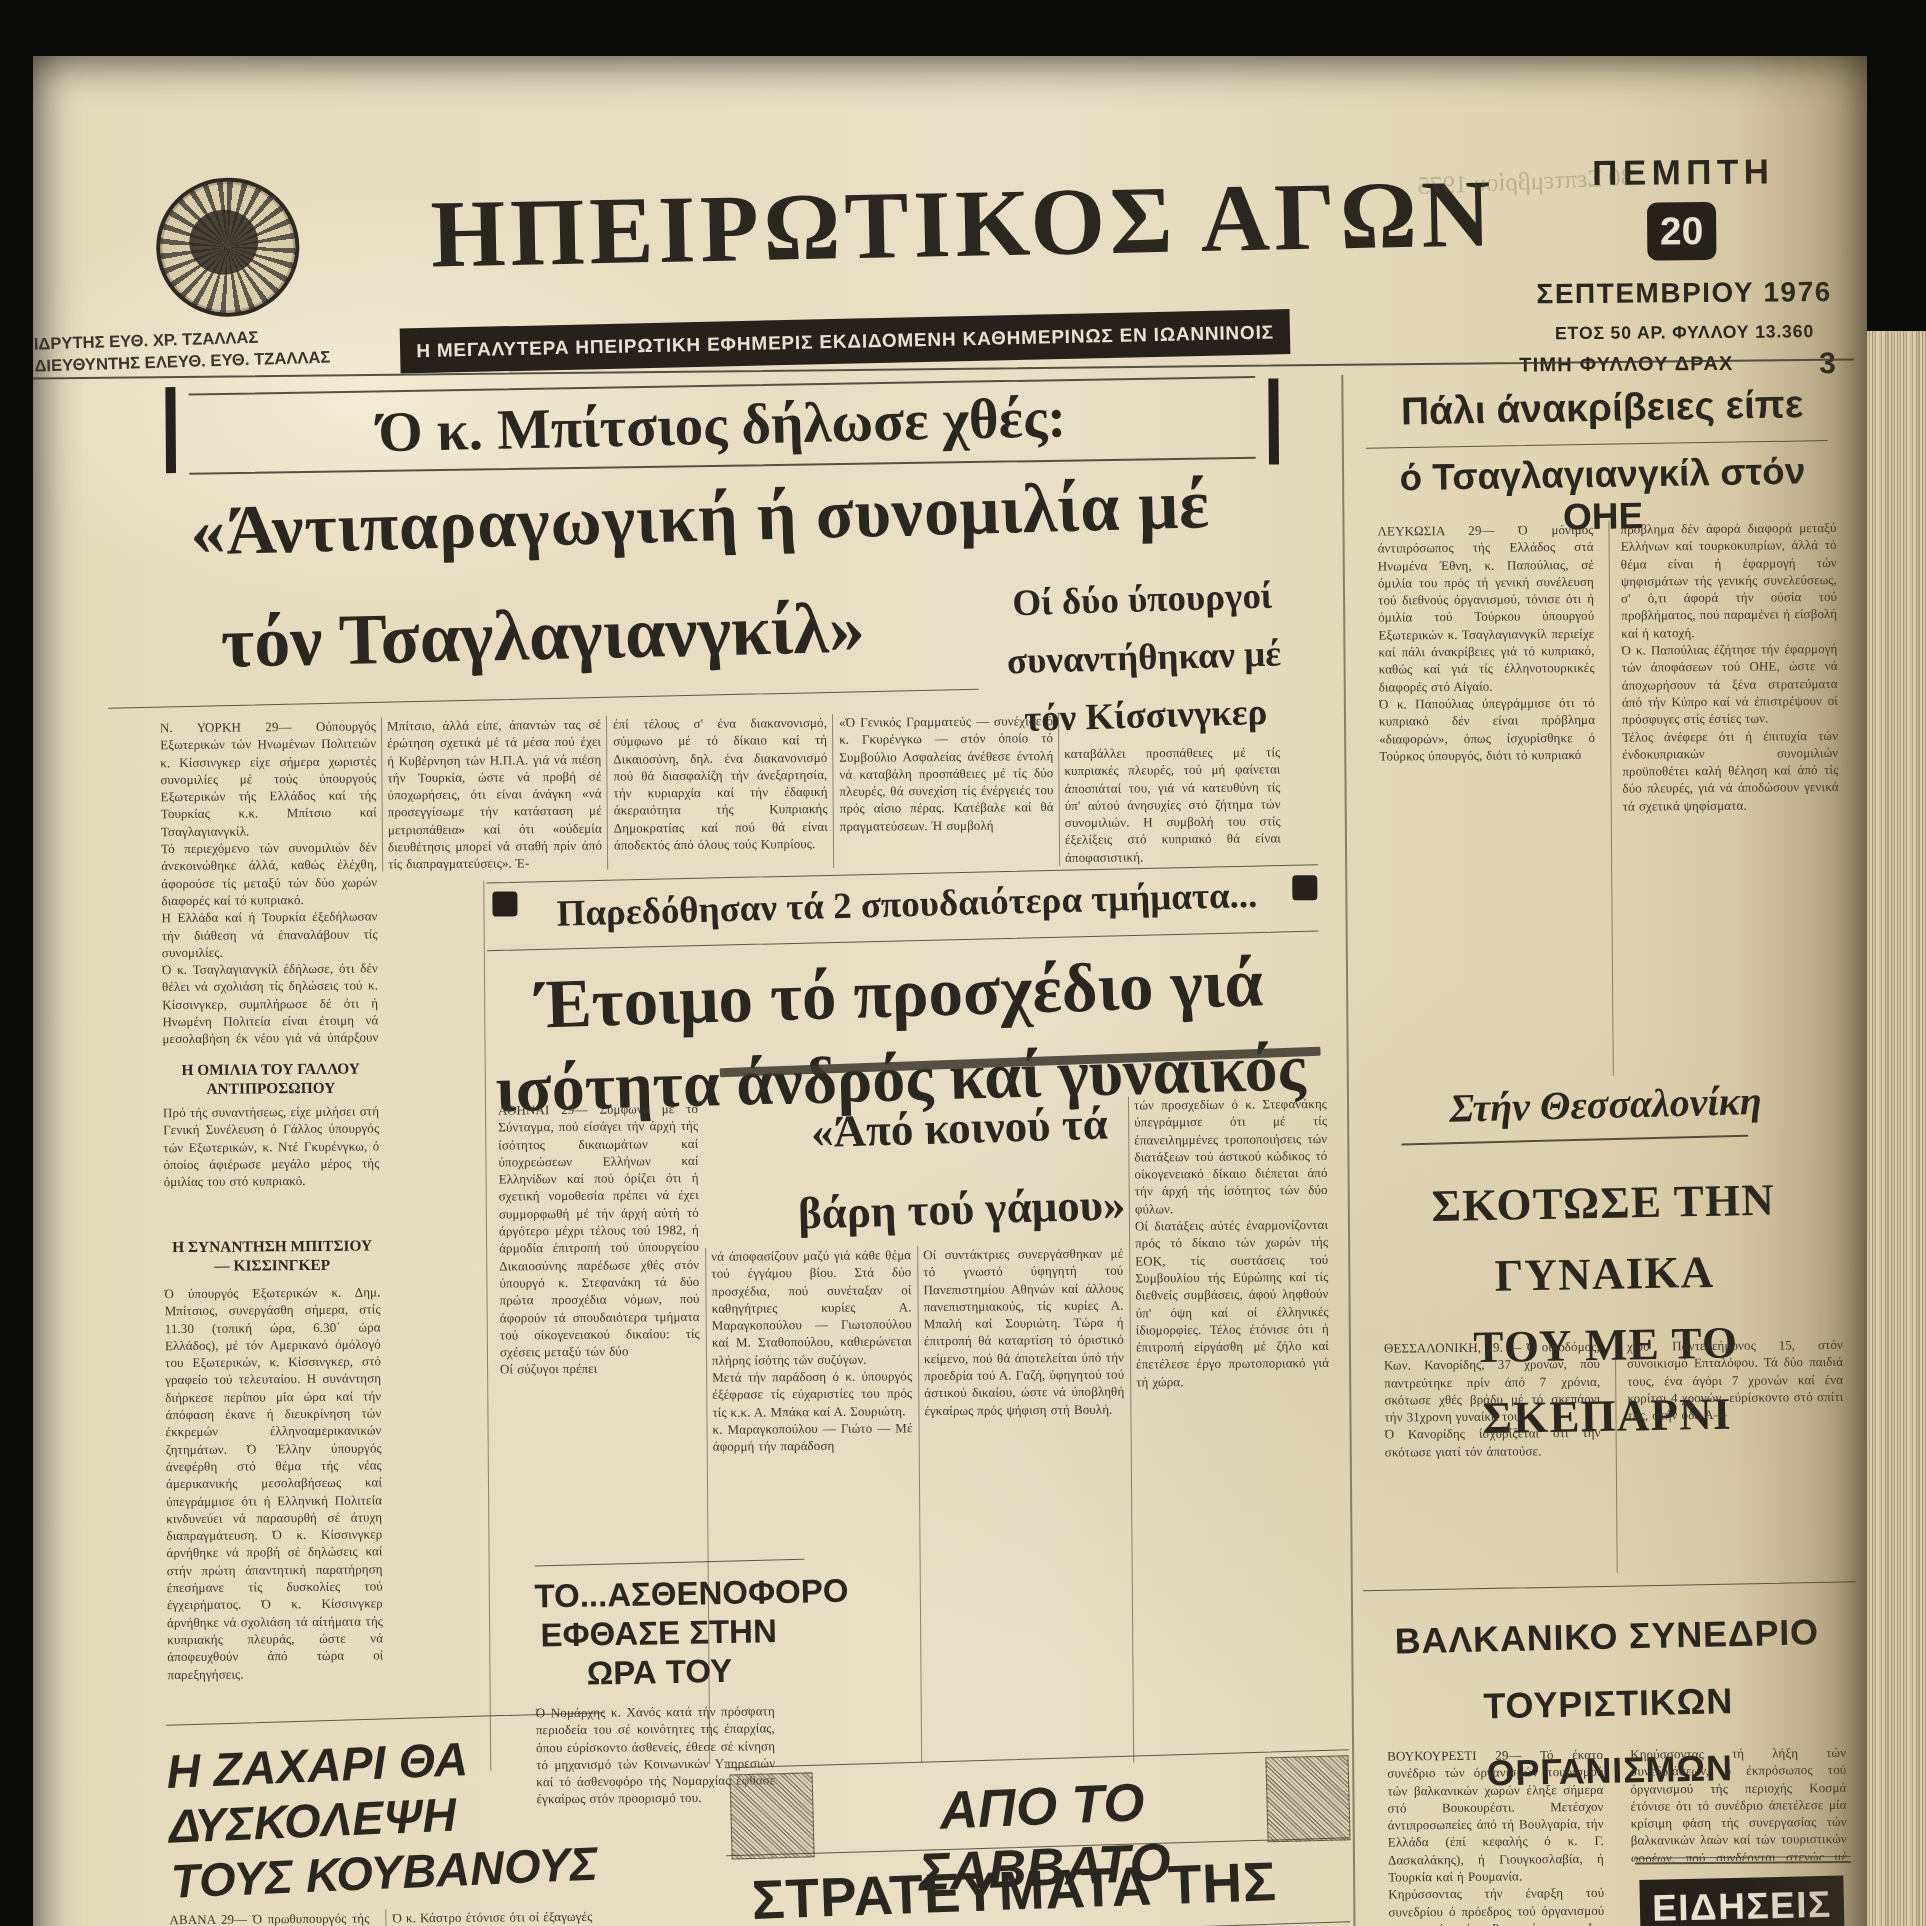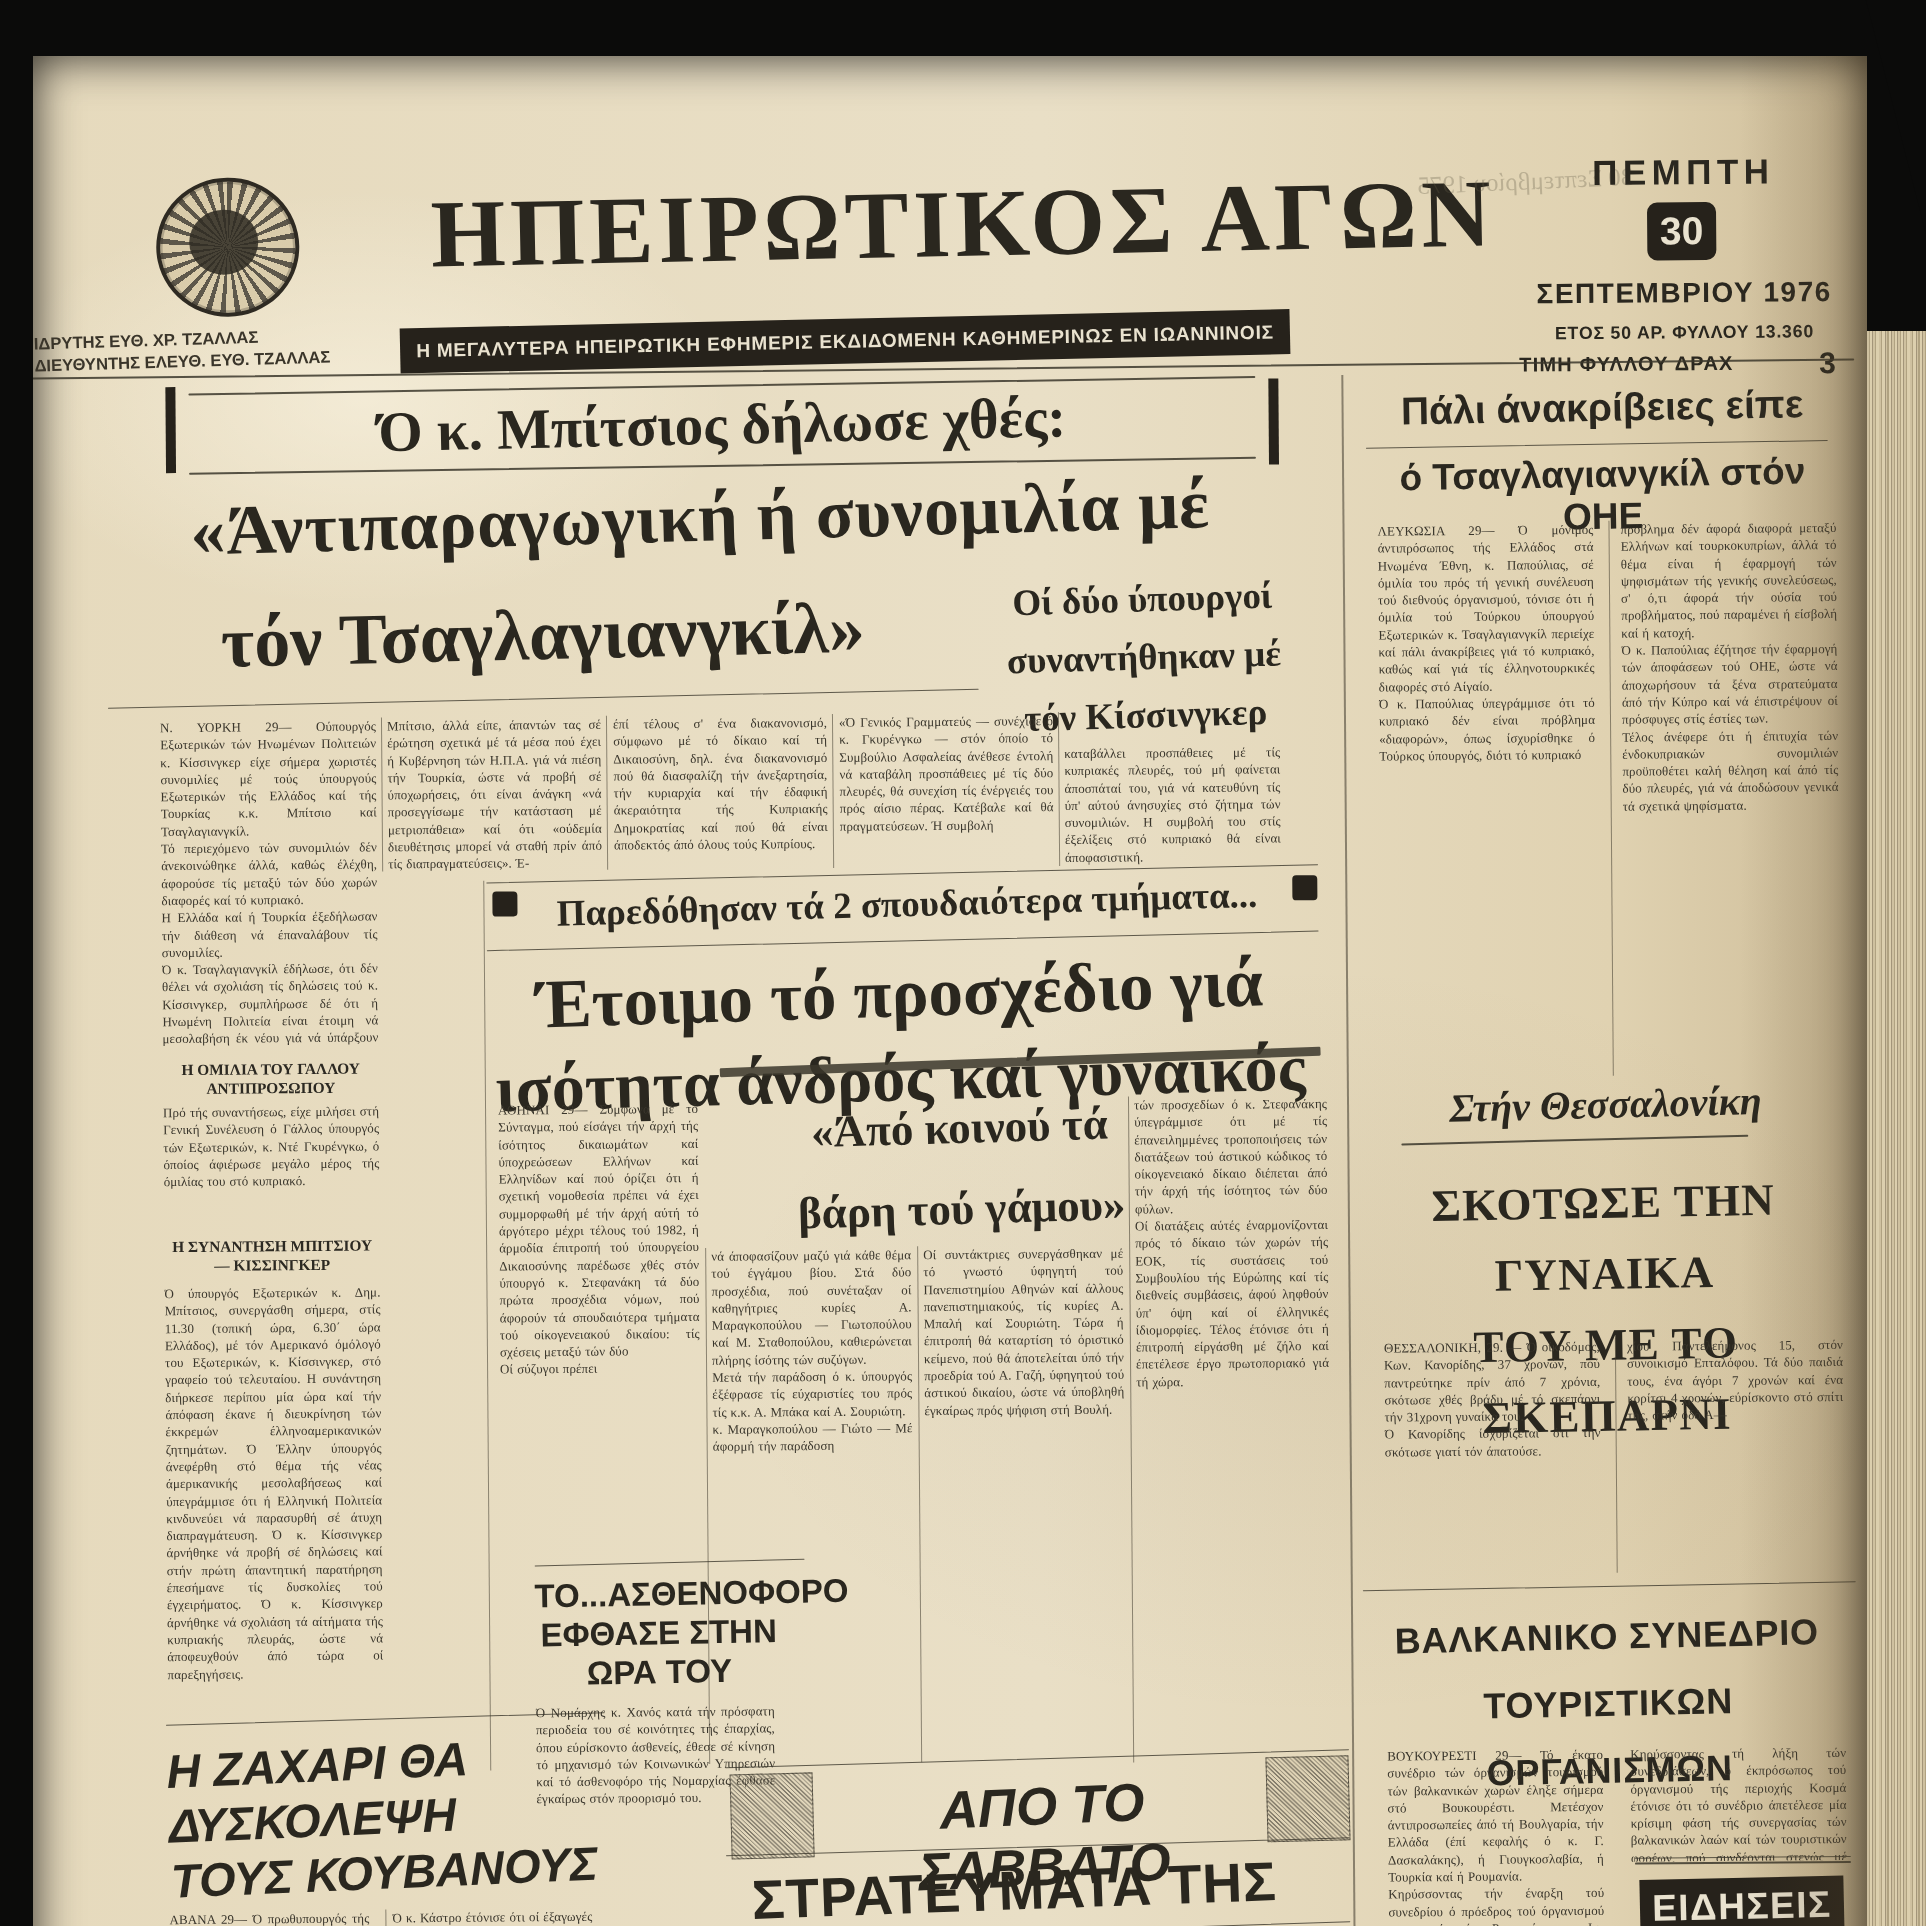--- a/index.html
+++ b/index.html
@@ -49,21 +49,21 @@
         <div>ΙΔΡΥΤΗΣ ΕΥΘ. ΧΡ. ΤΖΑΛΛΑΣ</div>
         <div>ΔΙΕΥΘΥΝΤΗΣ ΕΛΕΥΘ. ΕΥΘ. ΤΖΑΛΛΑΣ</div>
       </div>
 
       <div class="abs blackbox center" style="left:376px;top:262px;width:890px;height:45px;transform:rotate(-0.8deg);">
         <div class="sanshead white" style="font-size:19px;line-height:45px;letter-spacing:0.8px;">Η ΜΕΓΑΛΥΤΕΡΑ ΗΠΕΙΡΩΤΙΚΗ ΕΦΗΜΕΡΙΣ ΕΚΔΙΔΟΜΕΝΗ ΚΑΘΗΜΕΡΙΝΩΣ ΕΝ ΙΩΑΝΝΙΝΟΙΣ</div>
       </div>
 
       <div class="abs sanshead center" style="left:1491px;top:102px;width:339px;font-size:35px;letter-spacing:5.4px;">ΠΕΜΠΤΗ</div>
       <div class="abs blackbox center" style="left:1624px;top:152px;width:69px;height:58px;border-radius:10px;">
-        <div class="sanshead white" style="font-size:39px;line-height:58px;">30</div>
+        <div class="sanshead white" style="font-size:39px;line-height:58px;">20</div>
       </div>
       <div class="abs sanshead center" style="left:1491px;top:227px;width:339px;font-size:28px;letter-spacing:1.5px;">ΣΕΠΤΕΜΒΡΙΟΥ 1976</div>
       <div class="abs sanshead center" style="left:1491px;top:272px;width:339px;font-size:17.7px;letter-spacing:0.8px;">ΕΤΟΣ 50  ΑΡ. ΦΥΛΛΟΥ 13.360</div>
       <div class="abs sanshead" style="left:1495px;top:302px;width:270px;font-size:20px;letter-spacing:1.2px;">ΤΙΜΗ ΦΥΛΛΟΥ ΔΡΑΧ</div>
       <div class="abs sanshead" style="left:1795px;top:297px;font-size:30px;">3</div>
 
       <div class="hr" style="left:3.9px;top:312px;width:1826px;transform:rotate(-0.15deg);"></div>
 
       <div class="abs" style="left:141px;top:327px;width:1113px;height:82px;">
         <div class="hr" style="left:23px;top:0;width:1067px;transform:rotate(-0.5deg);"></div>

